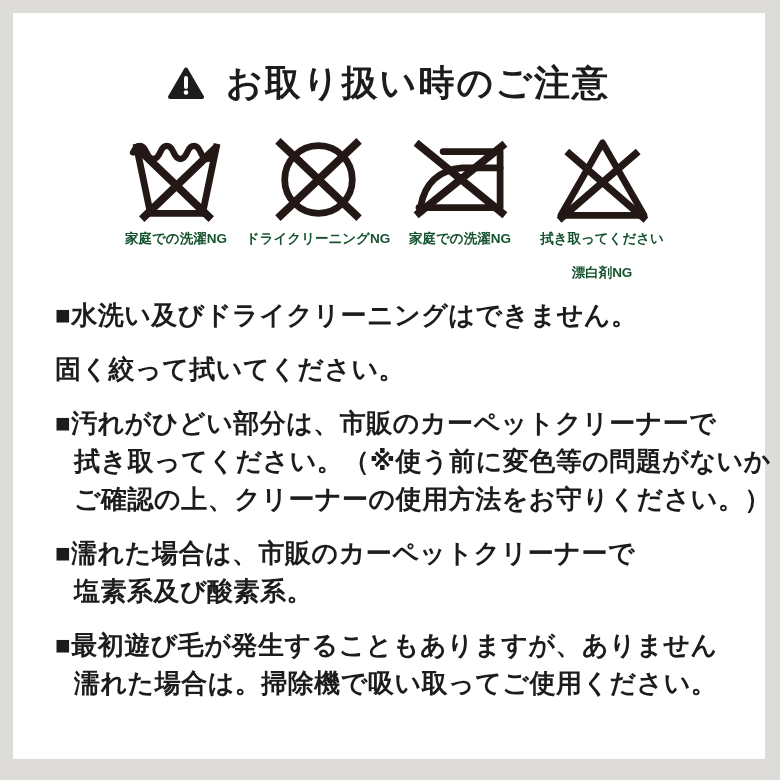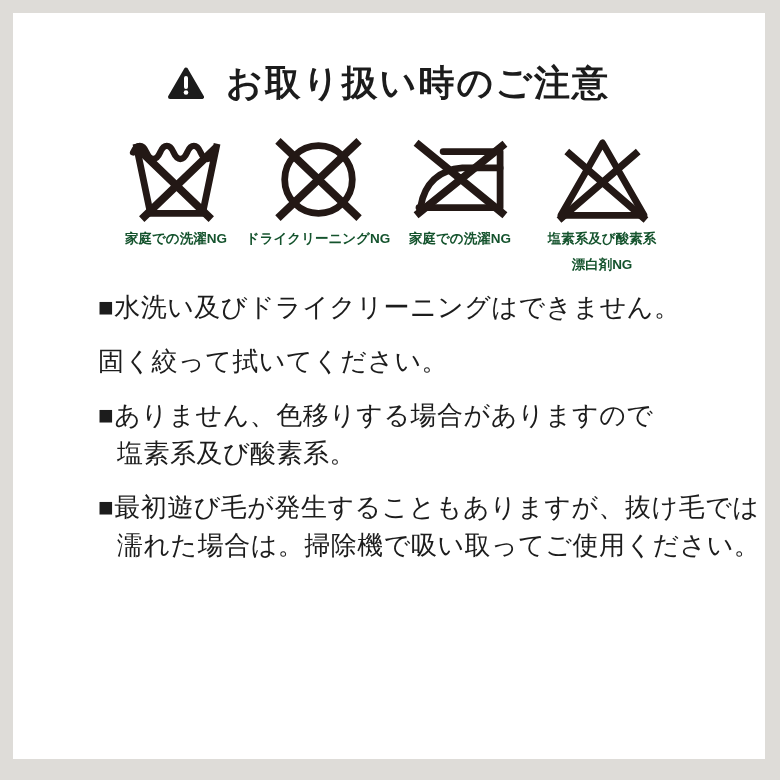--- a/index.html
+++ b/index.html
@@ -55,24 +55,23 @@
     font-weight:bold;
     line-height:18px;
     white-space:nowrap;
     color:#14532d;
   }
   
   .notes{
     margin-top:14px;
     padding:0 36px 0 42px;
     font-size:26px;
-    font-weight:400;
+    font-weight:700;
     line-height:38px;
     letter-spacing:0.5px;
-    margin-left:43px;
   }
   .note{margin:0 0 16px 0;}
   .note:last-child{margin-bottom:0;}
   .note .line{display:block;white-space:nowrap;}
   .note .line + .line{padding-left:19px;}
 </style>
 </head>
 <body>
 
 <div class="card">
@@ -123,41 +122,46 @@
       <span class="symbol-label">家庭での洗濯NG</span>
     </div>
 
     <div class="symbol-col">
       <span class="symbol-icon">
         <svg viewBox="0 0 100 88" fill="none" stroke="currentColor">
           <path d="M50,5 L7,80 L93,80 Z" stroke-width="7" stroke-linejoin="round"></path>
           <path d="M13,14 L95,85 M87,14 L5,85" stroke-width="7.5"></path>
         </svg>
       </span>
-      <span class="symbol-label">塩素系及び酸素系</span>
-      <span class="symbol-label" style="margin-top:8px;">漂白剤NG</span>
+      <span class="symbol-label">拭き取ってください</span>
+      <span class="symbol-label" style="margin-top:16px;">漂白剤NG</span>
     </div>
 
   </div>
 
   <div class="notes">
 
     <p class="note">
       <span class="line">■水洗い及びドライクリーニングはできません。</span>
     </p>
 
     <p class="note">
       <span class="line">固く絞って拭いてください。</span>
     </p>
 
+    <p class="note">
+      <span class="line">■汚れがひどい部分は、市販のカーペットクリーナーで</span>
+      <span class="line">拭き取ってください。（※使う前に変色等の問題がないか</span>
+      <span class="line">ご確認の上、クリーナーの使用方法をお守りください。）</span>
+    </p>
 
     <p class="note">
-      <span class="line">■ありません、色移りする場合がありますので</span>
+      <span class="line">■濡れた場合は、市販のカーペットクリーナーで</span>
       <span class="line">塩素系及び酸素系。</span>
     </p>
 
     <p class="note">
-      <span class="line">■最初遊び毛が発生することもありますが、抜け毛では</span>
+      <span class="line">■最初遊び毛が発生することもありますが、ありません</span>
       <span class="line">濡れた場合は。掃除機で吸い取ってご使用ください。</span>
     </p>
 
   </div>
 </div>
 
 </body></html>

